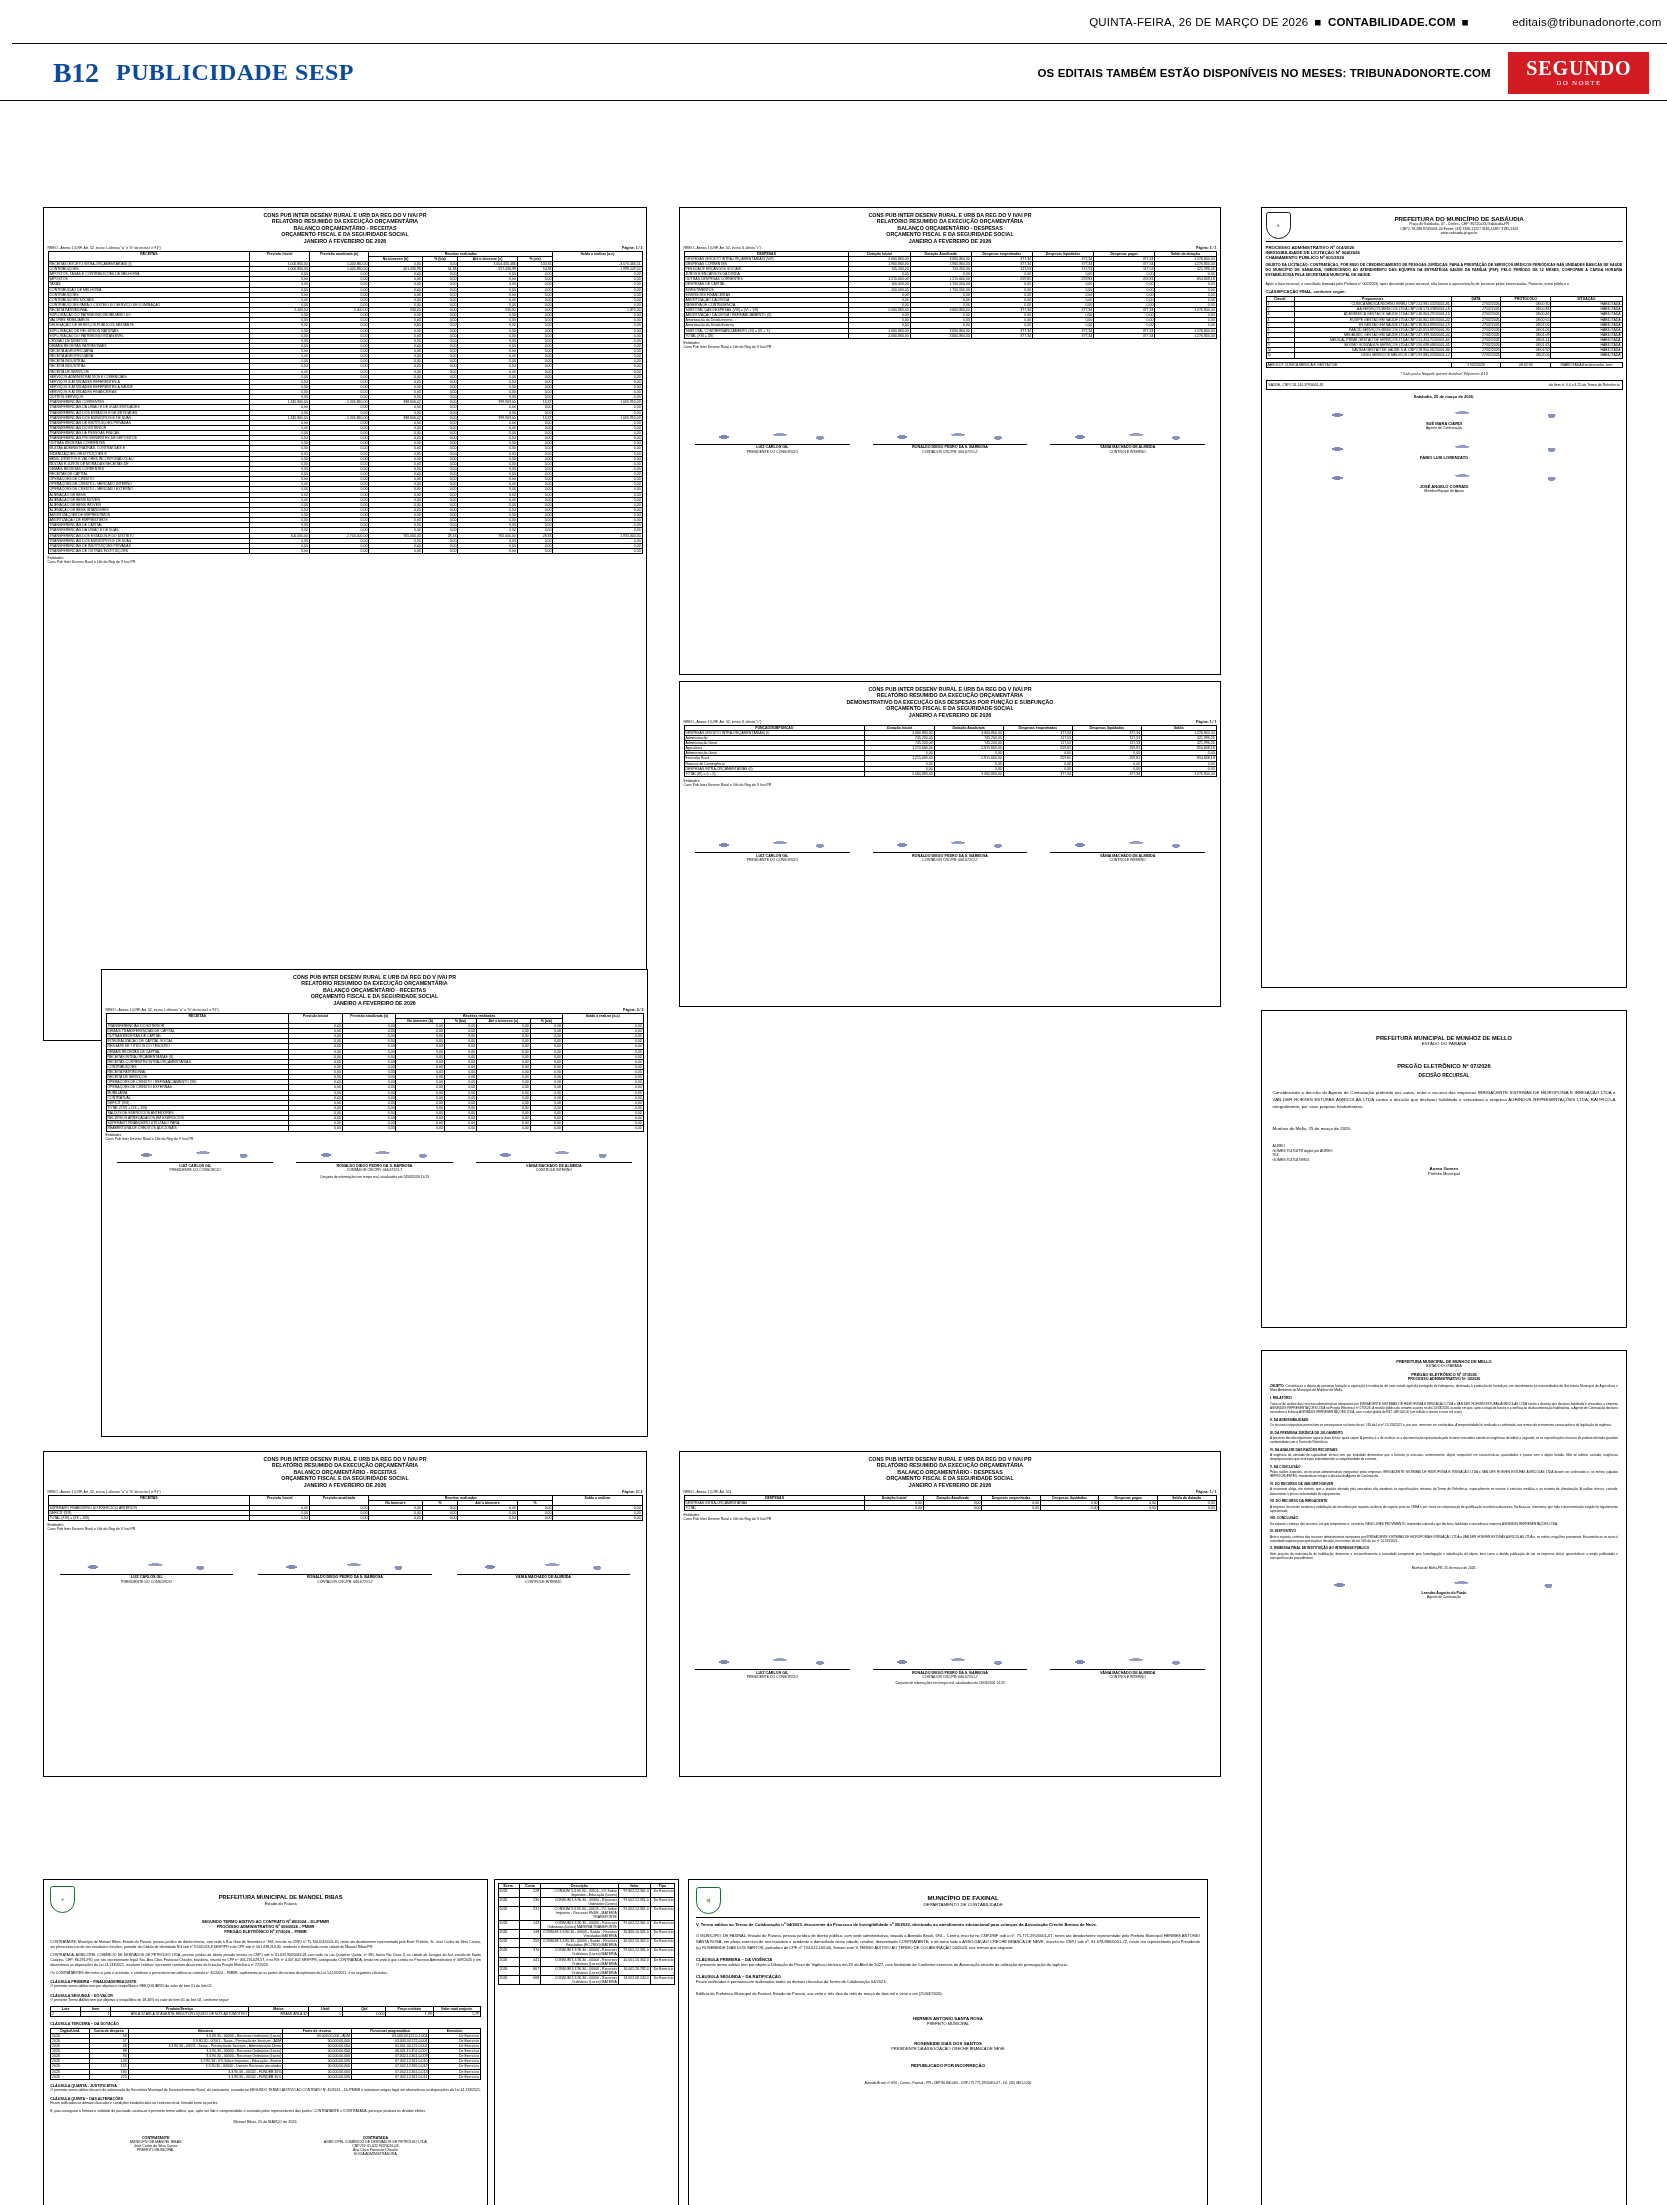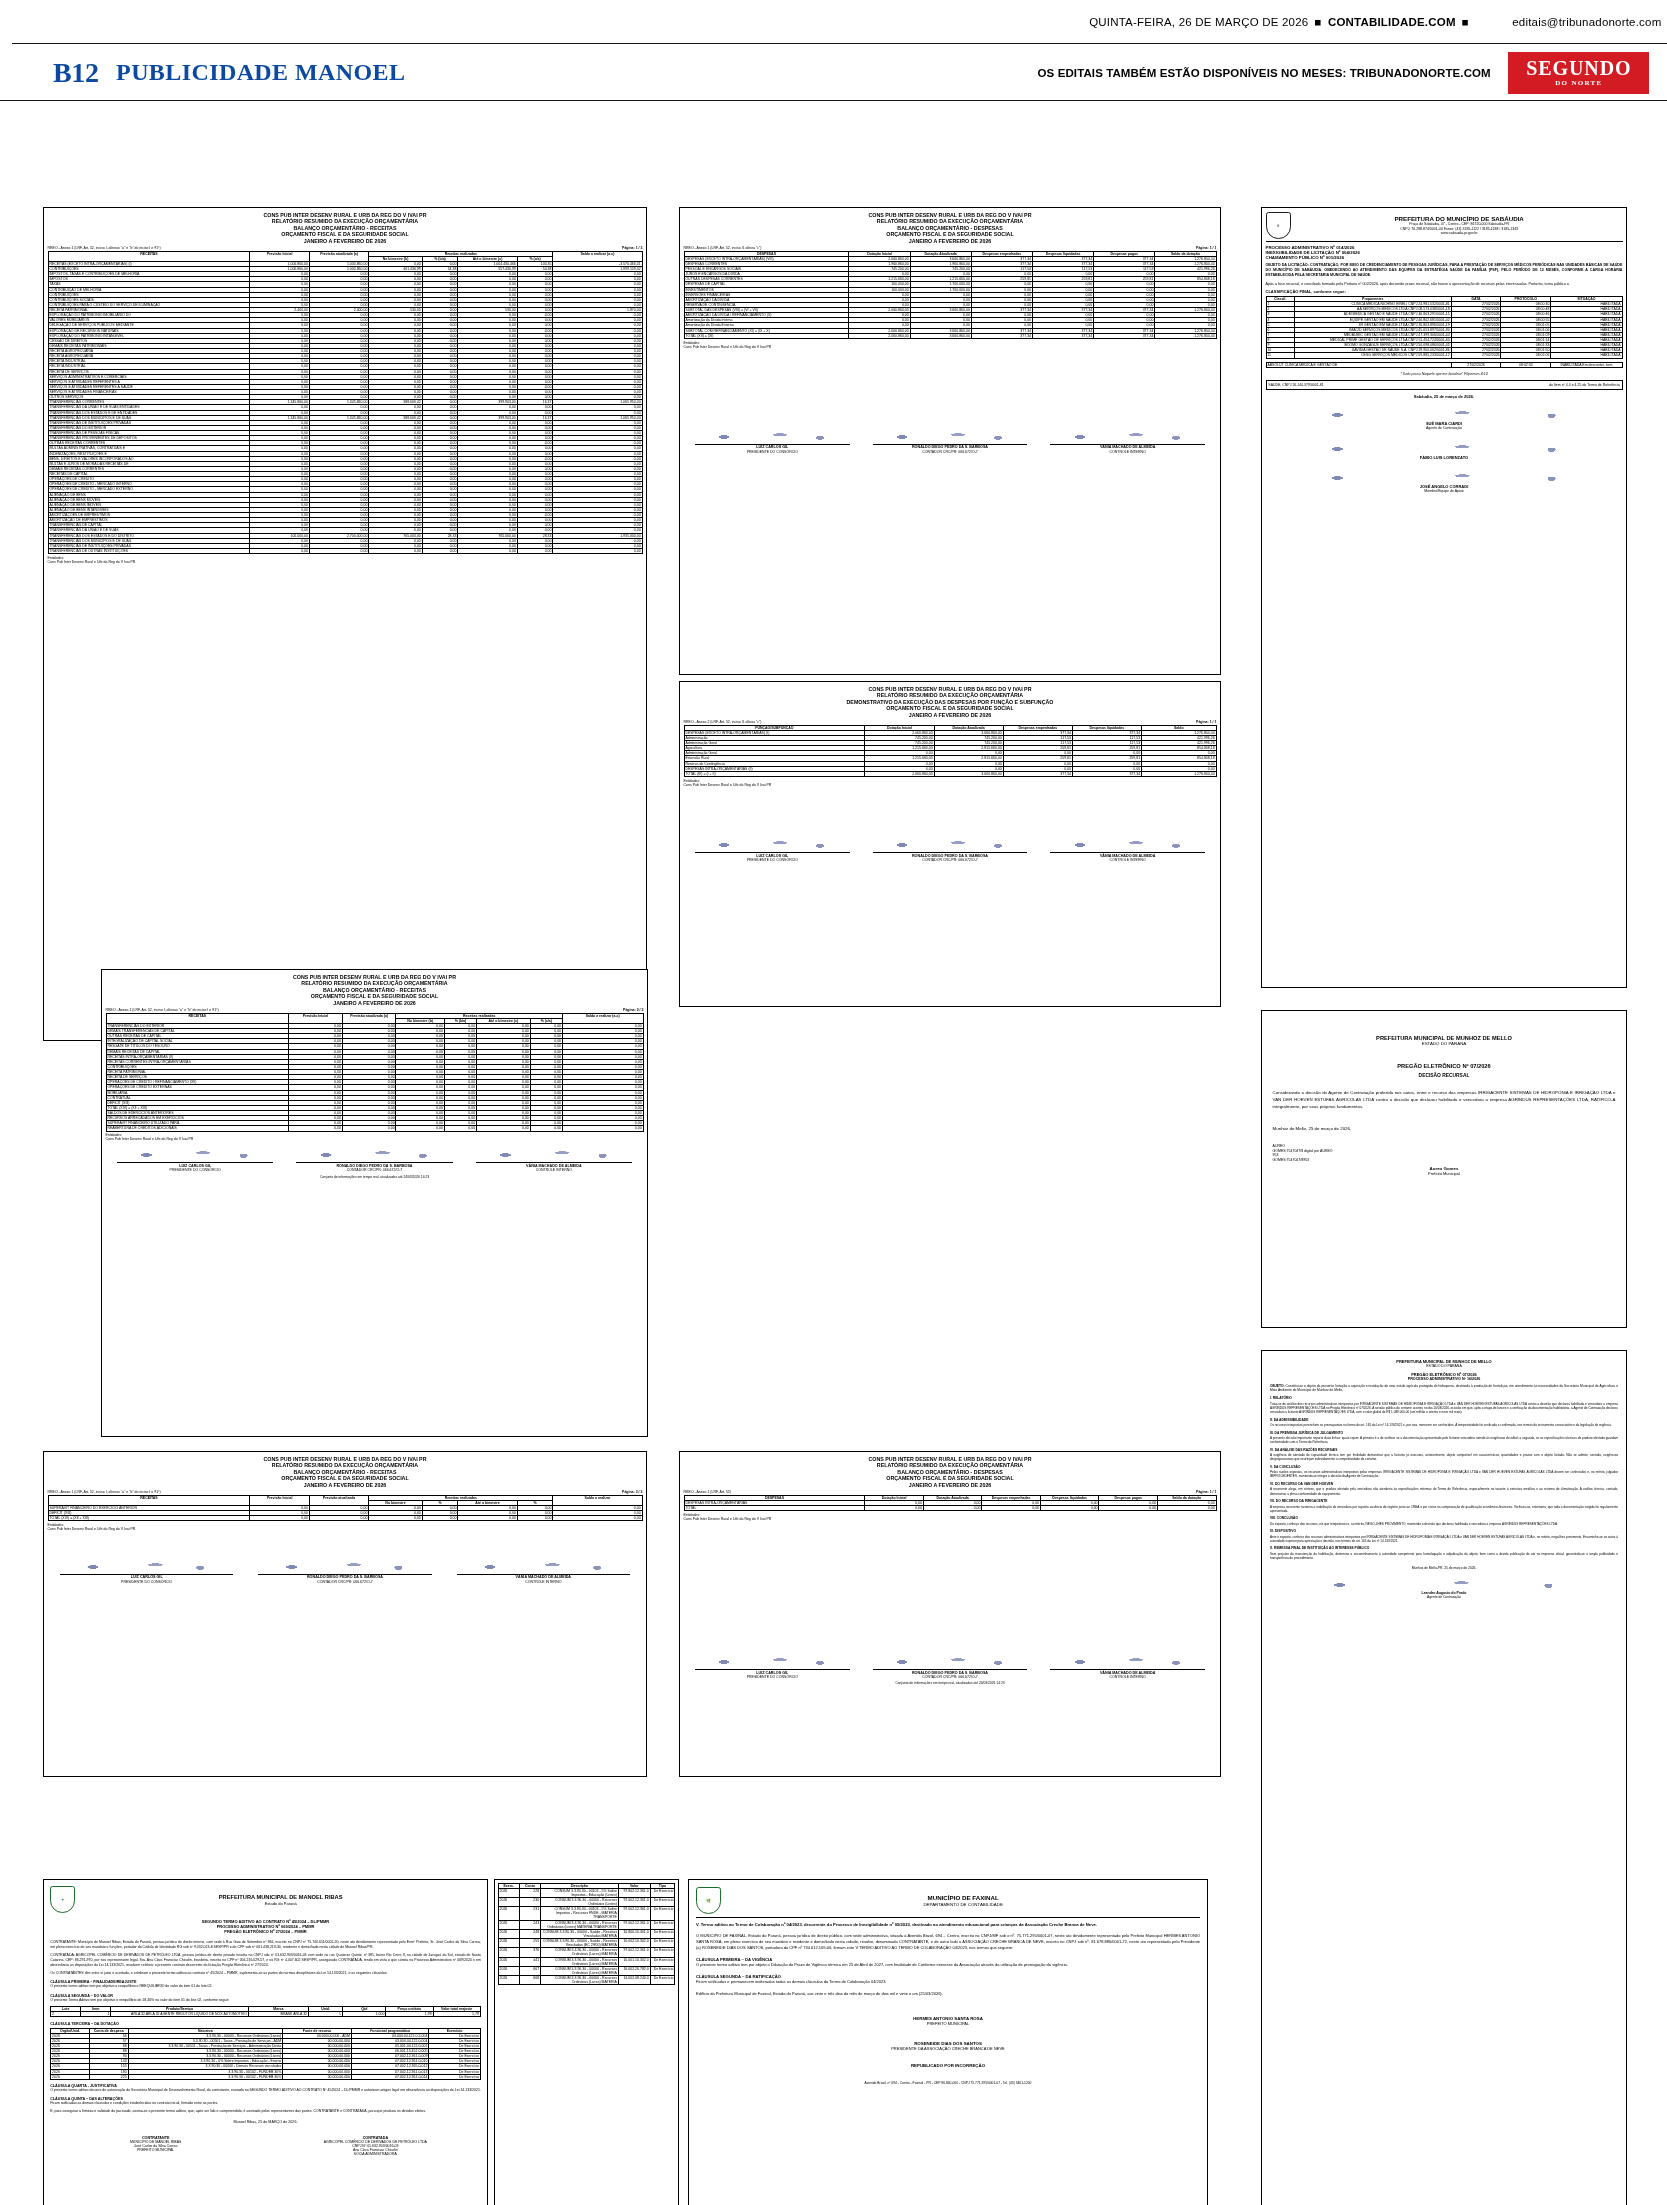--- a/index.html
+++ b/index.html
@@ -46,21 +46,21 @@
     margin-left: auto; margin-right: 17.6px;
     display: flex; align-items: center; gap: 17.6px;
   }
   .editals .txt { font-size: 11.5px; font-weight: 700; letter-spacing: 0.1px; }
   .logo-tribuna {
     width: 141px; height: 42px; background: #d31b23; color: #fff;
     display: flex; flex-direction: column; align-items: center; justify-content: center;
     font-family: "Liberation Serif", serif;
   }
   .logo-tribuna .t1 { font-size: 20px; font-weight: 700; line-height: 1; letter-spacing: 0.9px; }
-  .logo-tribuna .t2 { font-size: 7px; font-weight: 700; letter-spacing: 1.3px; margin-top: 1px; }
+  .logo-tribuna .t2 { font-size: 7px; font-weight: 400; letter-spacing: 1.3px; margin-top: 1px; }
 
   
   .box {
     position: absolute;
     border: 0.4px solid #000;
     background: #fff;
     overflow: hidden;
     padding: 3.5px;
   }
   .bx-title { text-align: center; font-weight: 700; line-height: 1.25; }
@@ -116,21 +116,21 @@
   <div class="topbar">
     <span>QUINTA-FEIRA, 26 DE MARÇO DE 2026</span>
     <span class="sep">■</span>
     <span class="site">CONTABILIDADE.COM</span>
     <span class="sep">■</span>
     <span class="mail">editais@tribunadonorte.com</span>
   </div>
 
   <div class="headerband">
     <div class="pagemark">B12</div>
-    <div class="sectitle">PUBLICIDADE MANOEL</div>
+    <div class="sectitle">PUBLICIDADE SESP</div>
     <div class="editals">
       <div class="txt">OS EDITAIS TAMBÉM ESTÃO DISPONÍVEIS NO MESES: TRIBUNADONORTE.COM</div>
       <div class="logo-tribuna">
         <div class="t1">SEGUNDO</div>
         <div class="t2">DO NORTE</div>
       </div>
     </div>
   </div>
 
   <div class="box" style="left:43px; top:207px; width:604px; height:834px;">

